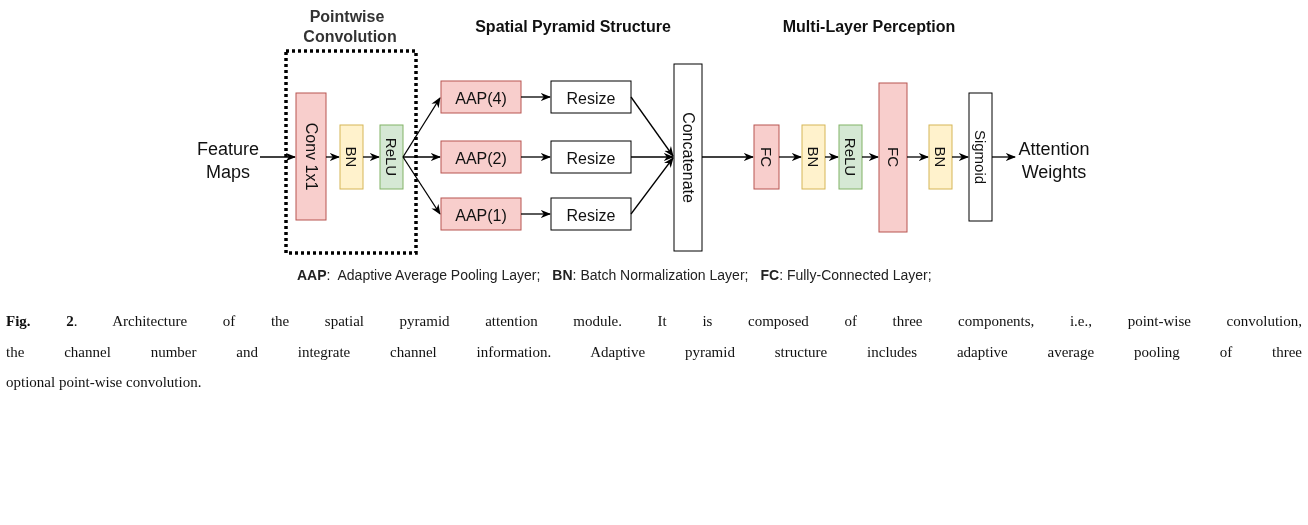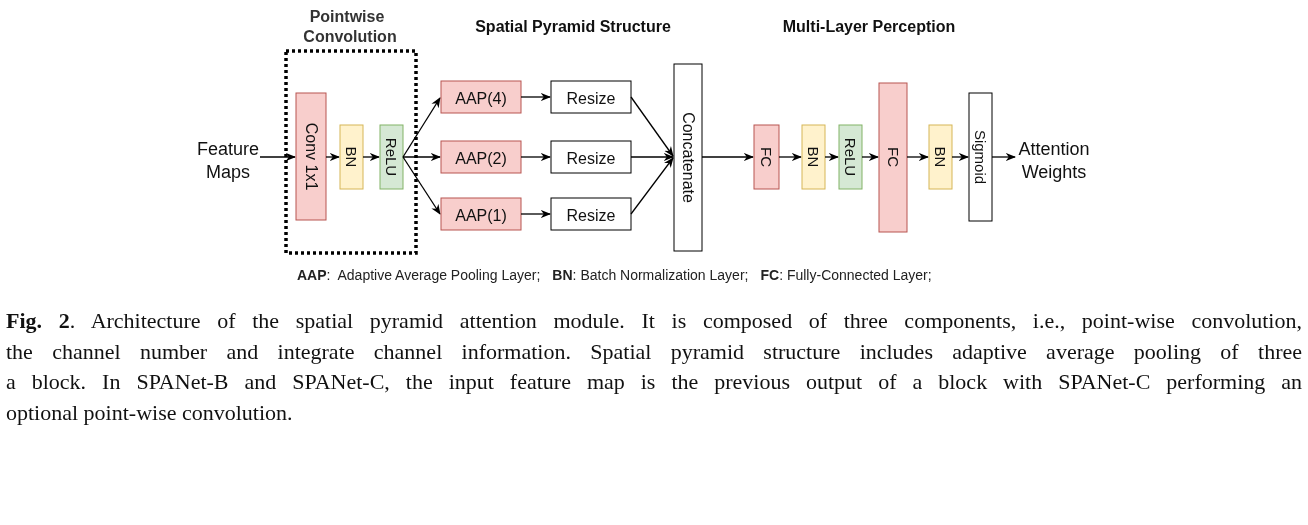--- a/index.html
+++ b/index.html
@@ -1,18 +1,18 @@
 <!DOCTYPE html>
 <html><head>
 <meta charset="utf-8">
 <style>
   html, body { margin:0; padding:0; background:#ffffff; }
   body { width:1308px; height:525px; position:relative; overflow:hidden; font-family:"Liberation Sans", sans-serif; }
   #diagram { position:absolute; left:0; top:0; }
-  .caption { position:absolute; left:6px; top:306px; width:1296px; font-family:"Liberation Serif", serif; font-size:22px; line-height:30.5px; color:#111; text-align:justify; }
+  .caption { position:absolute; left:6px; top:306px; width:1296px; font-family:"Liberation Serif", serif; font-size:15px; line-height:30.5px; color:#111; text-align:justify; }
   .caption .line { display:block; text-align:justify; text-align-last:justify; white-space:nowrap; height:30.5px; }
   .caption .line.last { text-align-last:left; }
   .caption b { font-weight:bold; }
 </style>
 </head>
 <body>
 
 <svg id="diagram" width="1308" height="300" viewBox="0 0 1308 300" xmlns="http://www.w3.org/2000/svg">
   <defs>
     <marker id="arrow" viewBox="0 0 10 10" refX="9" refY="5" markerWidth="8" markerHeight="8" orient="auto-start-reverse">
@@ -101,16 +101,15 @@
   <line x1="992" y1="157" x2="1015" y2="157" stroke="#000" stroke-width="1.3" marker-end="url(#arrow)"></line>
 
   <text x="1054" y="155" text-anchor="middle" font-size="18" fill="#111" font-family="Liberation Sans, sans-serif">Attention</text>
   <text x="1054" y="178" text-anchor="middle" font-size="18" fill="#111" font-family="Liberation Sans, sans-serif">Weights</text>
 
   <text x="297" y="280" font-size="14" fill="#222" font-family="Liberation Sans, sans-serif" xml:space="preserve"><tspan font-weight="bold">AAP</tspan><tspan>:  </tspan><tspan>Adaptive Average Pooling Layer;</tspan><tspan dx="12" font-weight="bold">BN</tspan><tspan>: </tspan><tspan>Batch Normalization Layer;</tspan><tspan dx="12" font-weight="bold">FC</tspan><tspan>: </tspan><tspan>Fully-Connected Layer;</tspan></text>
 </svg>
 
 <div class="caption">
   <span class="line"><b>Fig. 2</b><span>. Architecture of the spatial pyramid attention module. It is composed of three components, i.e., point-wise convolution,</span></span>
-  <span class="line">the channel number and integrate channel information. Spatial pyramid structure includes adaptive average pooling of three</span>
-  <span class="line">a block. In SPANet-B and SPANet-C, the input feature map is the previous output of a block with SPANet-C performing an</span>
+  <span class="line">the channel number and integrate channel information. Adaptive pyramid structure includes adaptive average pooling of three</span>
   <span class="line last">optional point-wise convolution.</span>
 </div>
 
 </body></html>

